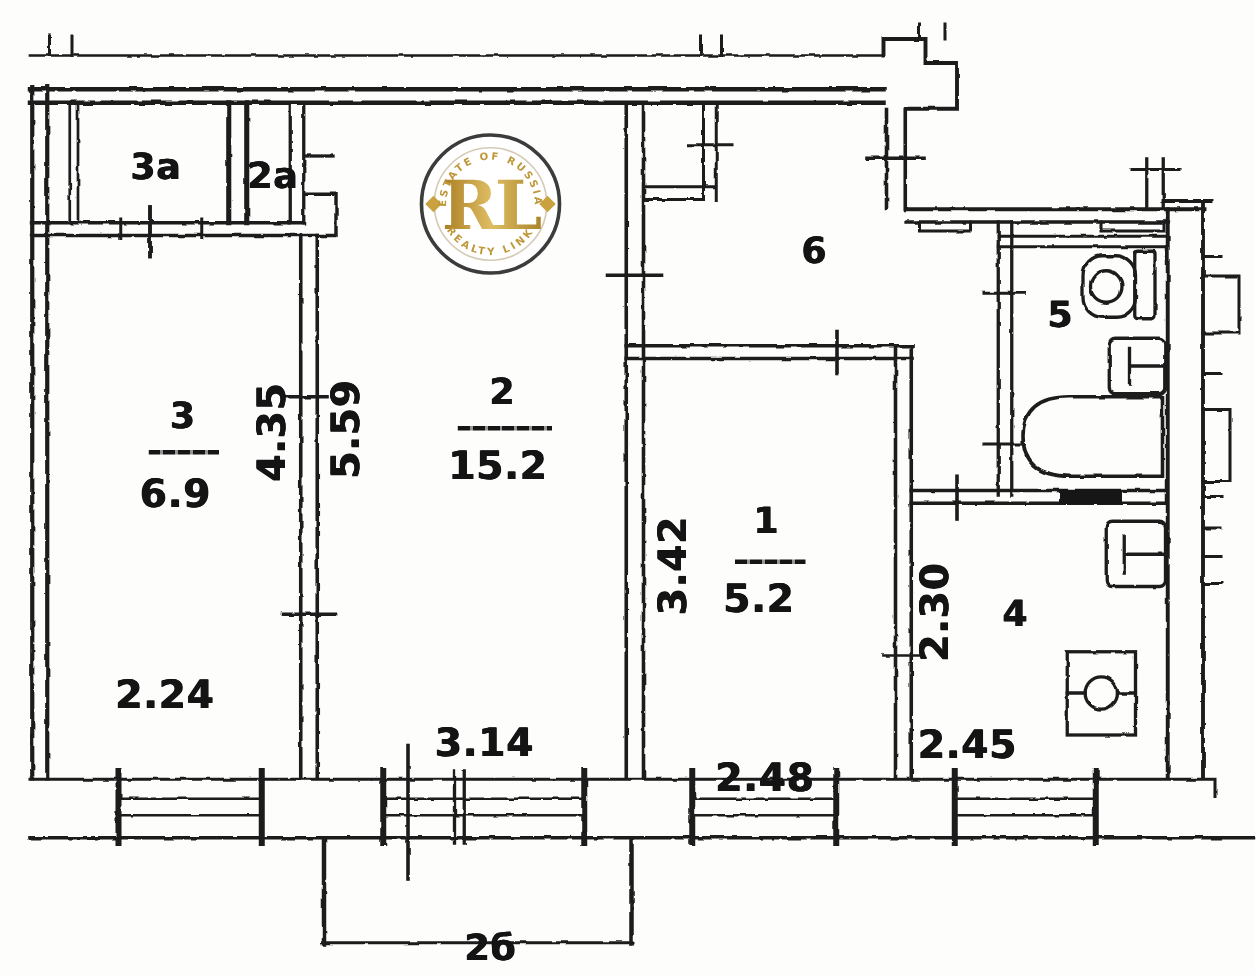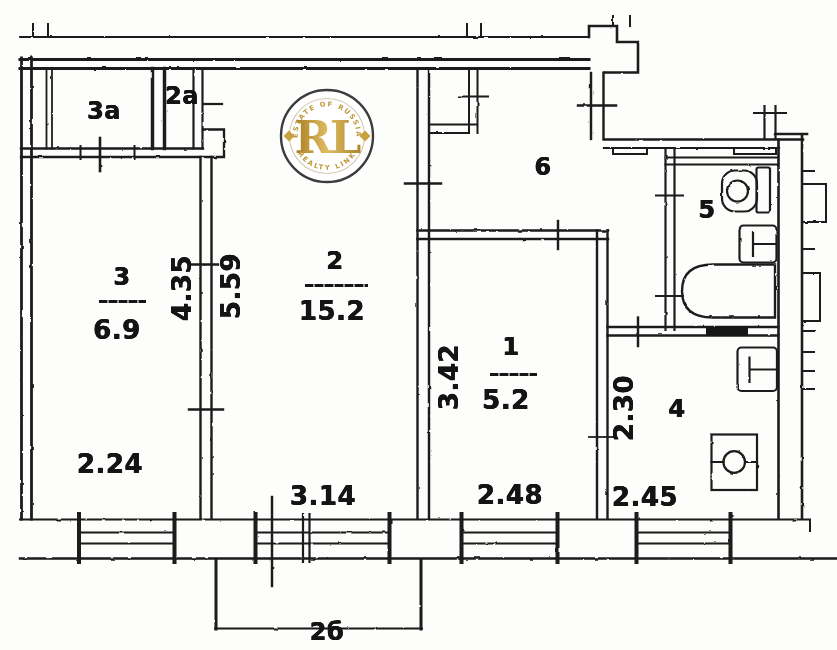--- a/index.html
+++ b/index.html
@@ -158,21 +158,21 @@
     <text font-family="DejaVu Sans, Liberation Sans, sans-serif" font-size="6.8" font-weight="bold" letter-spacing="1.6" fill="#bf983a">
       <textPath href="#wmTop" startOffset="50%" text-anchor="middle">ESTATE OF RUSSIA</textPath>
     </text>
     <text font-family="DejaVu Sans, Liberation Sans, sans-serif" font-size="6.8" font-weight="bold" letter-spacing="2" fill="#bf983a">
       <textPath href="#wmBot" startOffset="50%" text-anchor="middle">REALTY LINK</textPath>
     </text>
   </g>
 </svg>
 
 <span class="lbl big" style="left:104px;top:111px;">3а</span>
-<span class="lbl big" style="left:182px;top:96px;">2а</span>
+<span class="lbl big" style="left:182px;top:117px;">2а</span>
 
 <span class="lbl big" style="left:122px;top:277px;">3</span>
 <div class="rule" style="left:99px;top:300px;width:47px;"></div>
 <span class="lbl dim" style="left:117px;top:330px;">6.9</span>
 
 <span class="lbl big" style="left:335px;top:261px;">2</span>
 <div class="rule" style="left:305px;top:284px;width:63px;"></div>
 <span class="lbl dim" style="left:332px;top:311px;">15.2</span>
 
 <span class="lbl big" style="left:511px;top:347px;">1</span>
@@ -182,17 +182,17 @@
 <span class="lbl big" style="left:677px;top:409px;">4</span>
 <span class="lbl big" style="left:707px;top:210px;">5</span>
 <span class="lbl big" style="left:543px;top:167px;">6</span>
 <span class="lbl big" style="left:327px;top:588px;margin-top:44px;">2б</span>
 
 <span class="lbl dim" style="left:110px;top:464px;">2.24</span>
 <span class="lbl dim vert" style="left:182px;top:288px;">4.35</span>
 <span class="lbl dim vert" style="left:231px;top:286px;">5.59</span>
 <span class="lbl dim" style="left:323px;top:496px;">3.14</span>
 <span class="lbl dim vert" style="left:449px;top:377px;">3.42</span>
-<span class="lbl dim" style="left:510px;top:495px;">2.48</span>
+<span class="lbl dim" style="left:510px;top:519px;">2.48</span>
 <span class="lbl dim vert" style="left:624px;top:408px;">2.30</span>
 <span class="lbl dim" style="left:645px;top:497px;">2.45</span>
 
 </div>
 
 </body></html>

